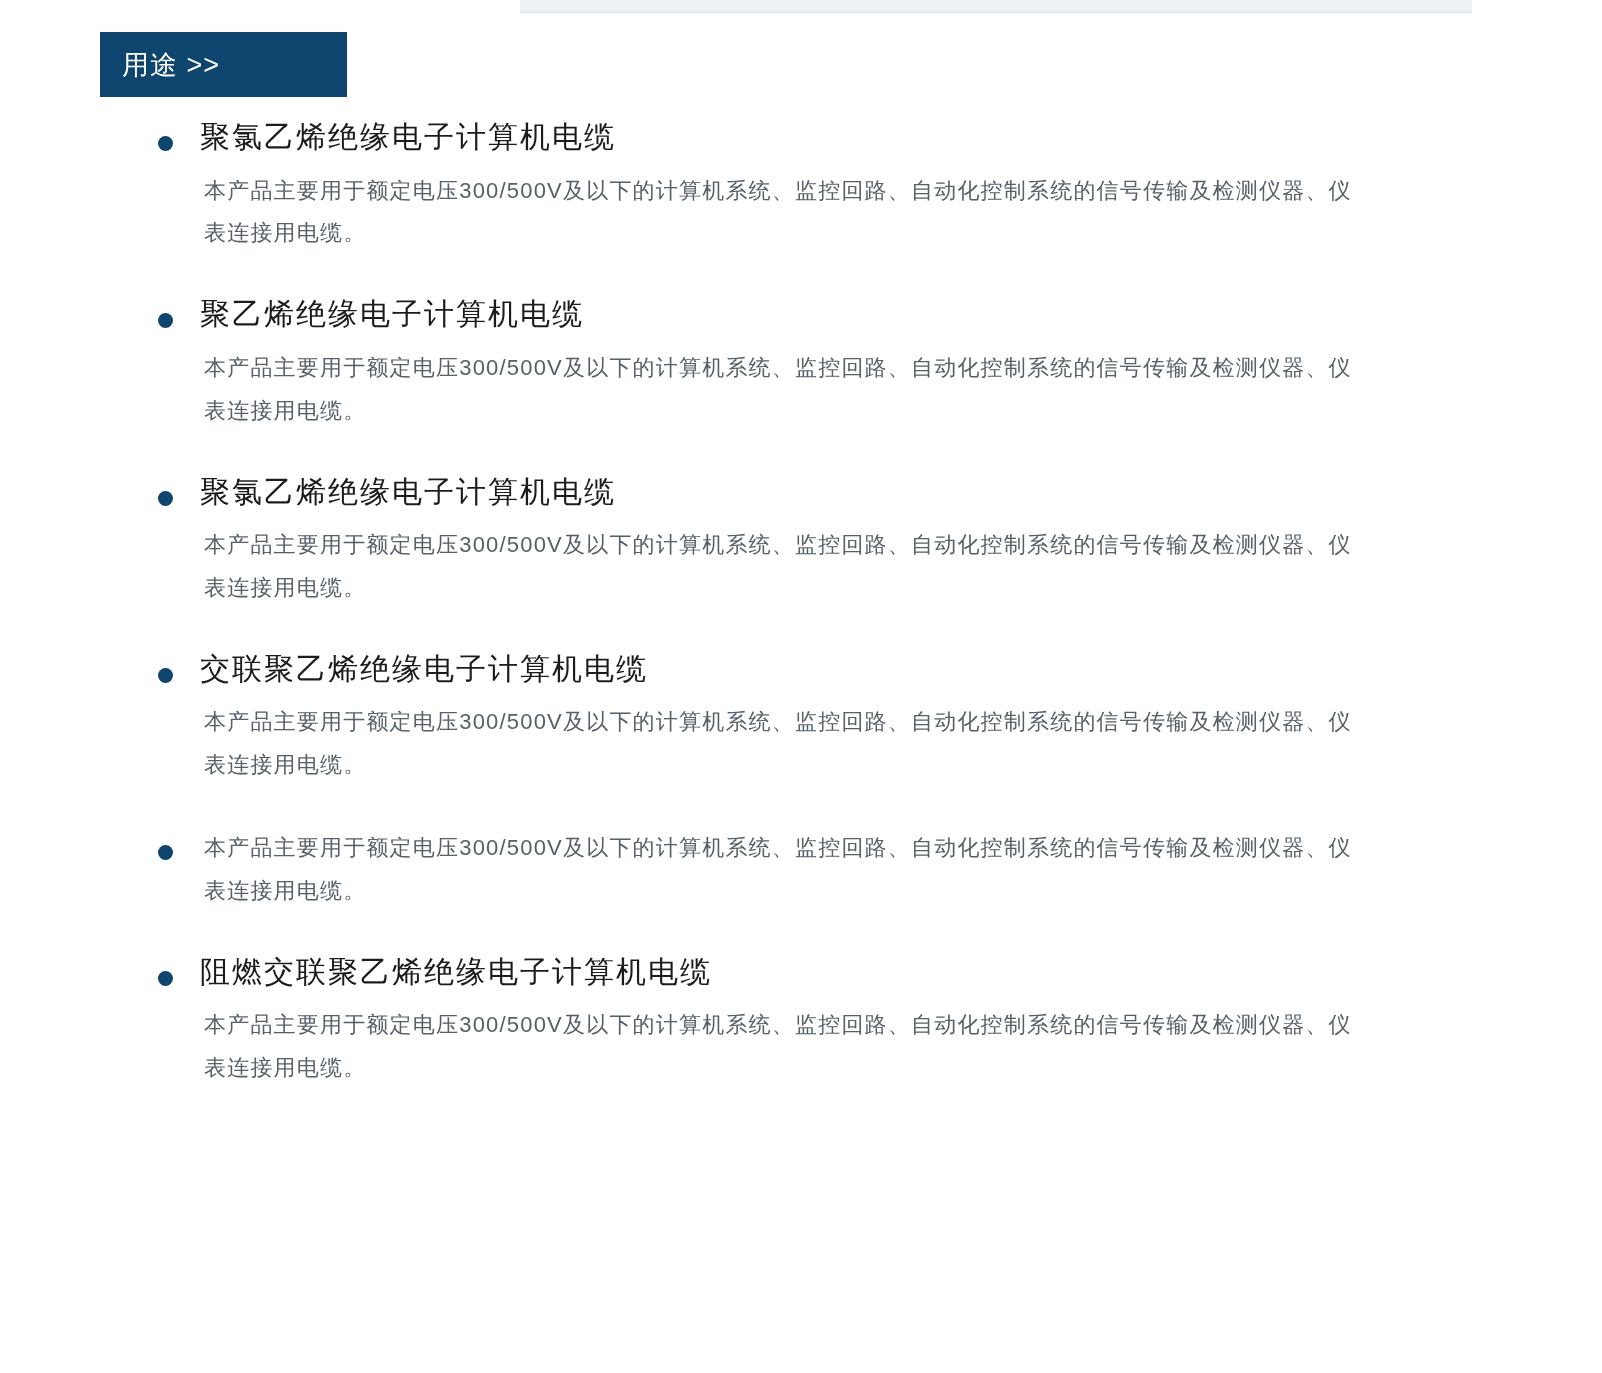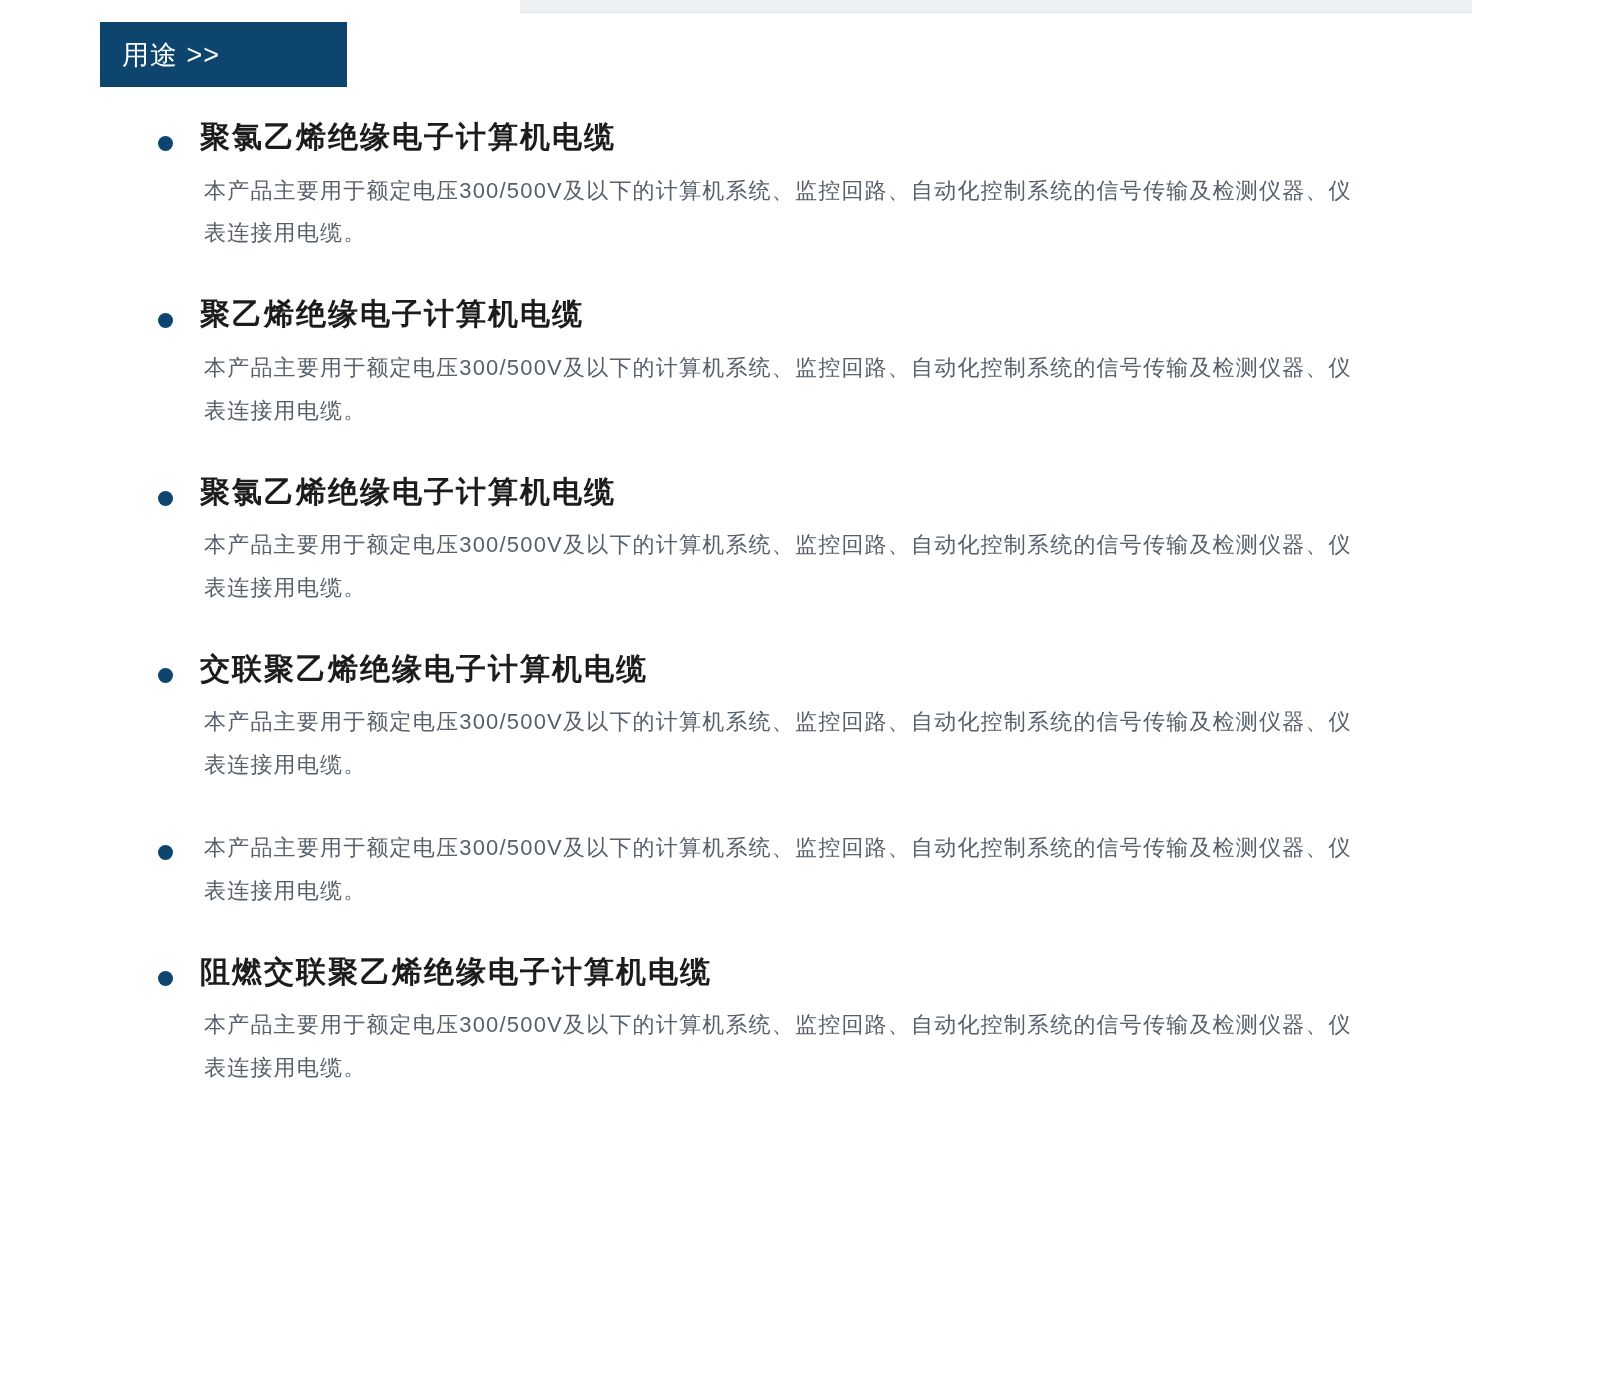--- a/index.html
+++ b/index.html
@@ -23,21 +23,21 @@
     width: 952px;
     height: 12px;
     background: #eef1f4;
     border-bottom: 1px solid #dfe4e9;
   }
 
   
   .section-tab {
     position: absolute;
     left: 100px;
-    top: 22px;
+    top: 32px;
     width: 247px;
     height: 65px;
     background: #0d456f;
     color: #ffffff;
     display: flex;
     align-items: center;
     padding-left: 22px;
     box-sizing: border-box;
     font-size: 27px;
     letter-spacing: 1px;
@@ -68,21 +68,21 @@
     height: 15px;
     border-radius: 50%;
     background: #0d456f;
   }
   .item-title {
     font-size: 30px;
     color: #1c1c1c;
     letter-spacing: 2px;
     line-height: 1.25;
     margin: 0 0 14px 0;
-    font-weight: bold;
+    font-weight: normal;
   }
   .item-desc {
     font-size: 22px;
     color: #57606a;
     line-height: 1.95;
     letter-spacing: 1.2px;
     max-width: 1150px;
     margin: 4px;
   }
 </style>

